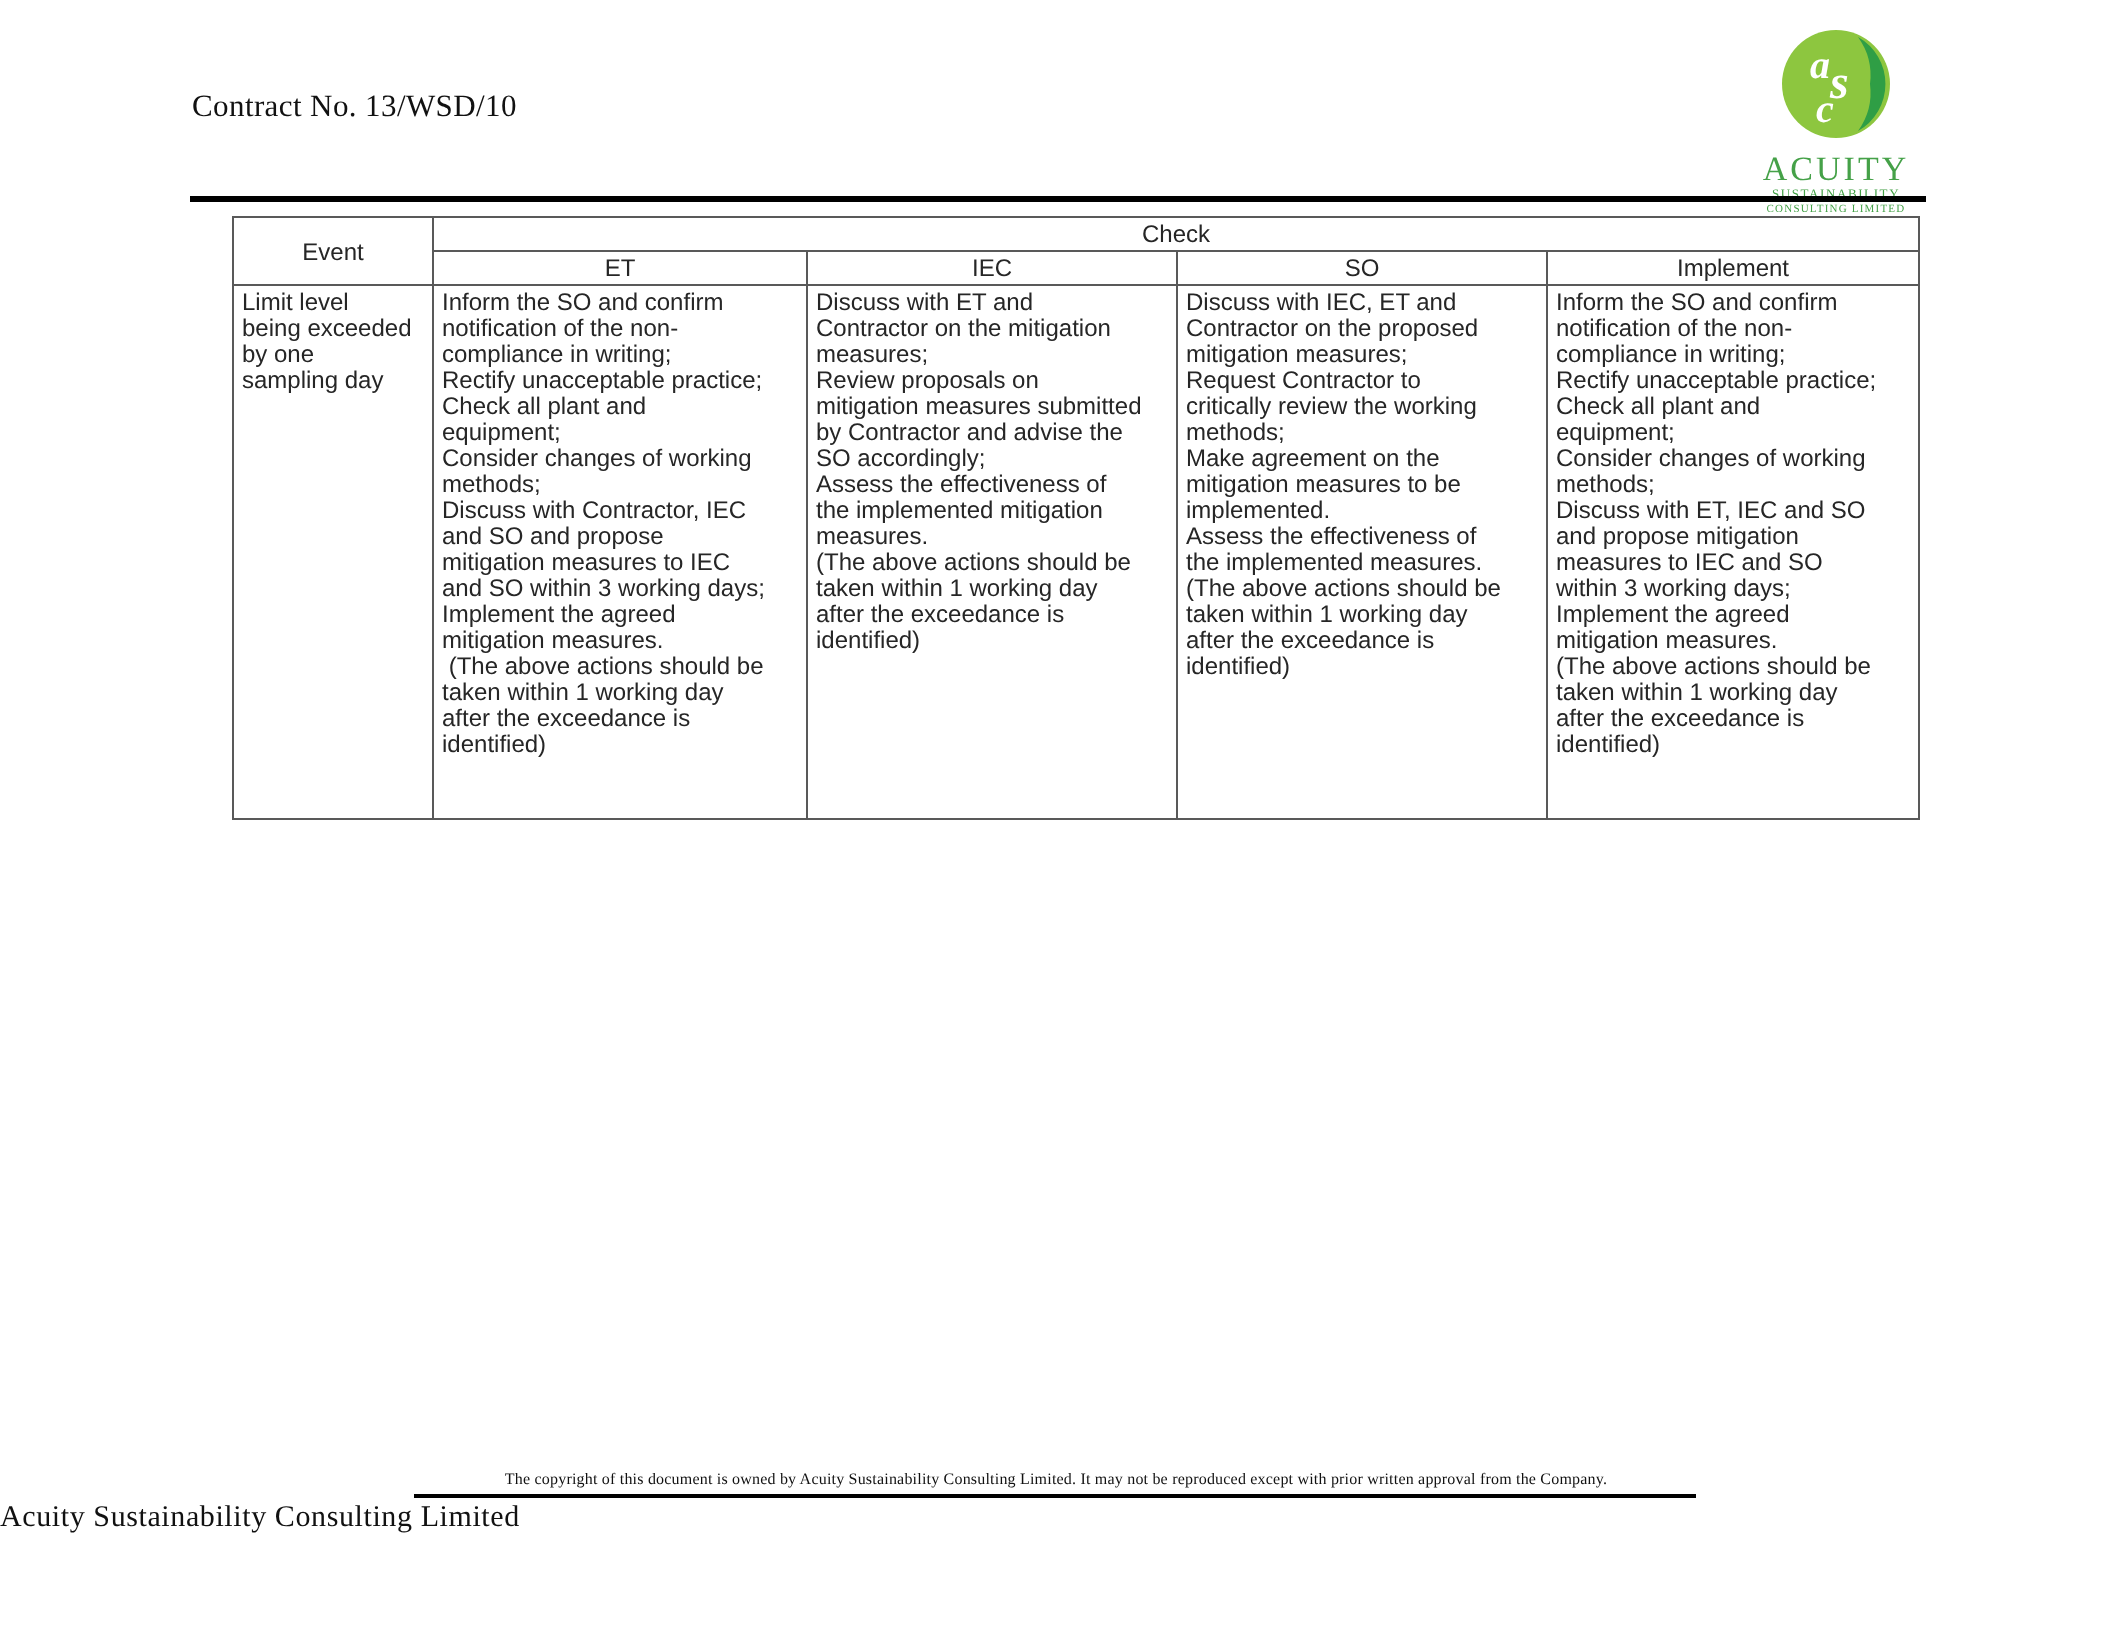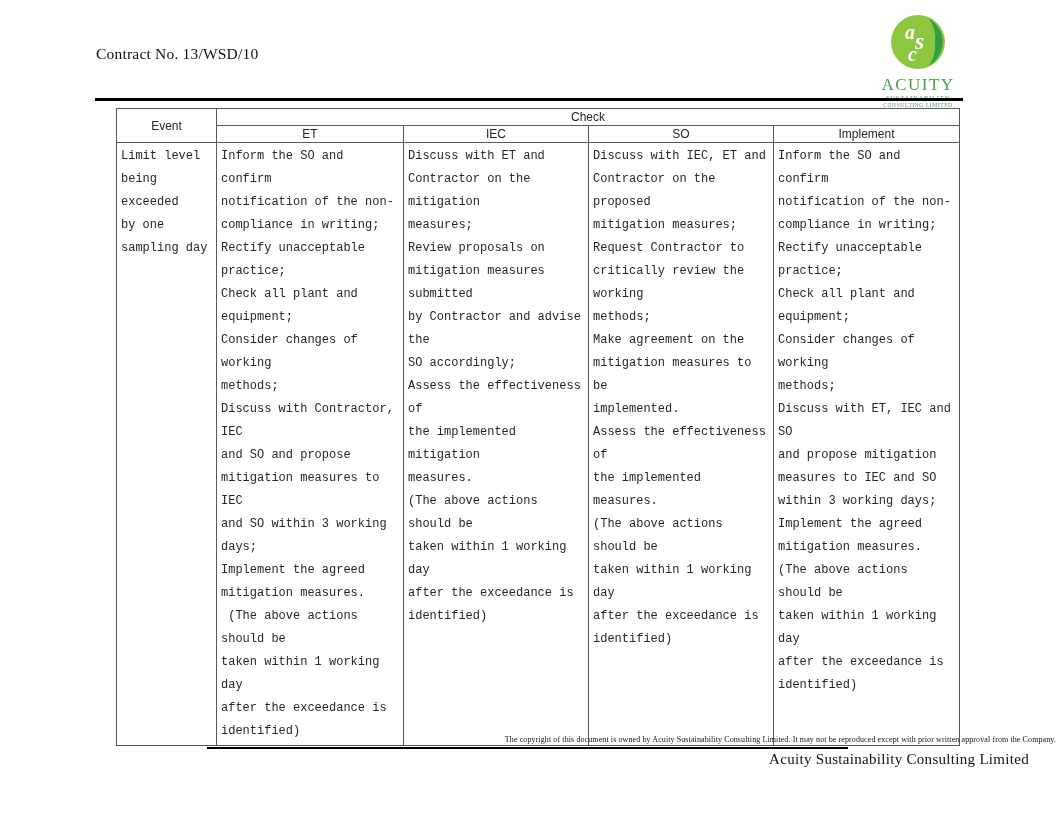--- a/index.html
+++ b/index.html
@@ -85,57 +85,56 @@
   }
   .action-table th {
     text-align: center;
     vertical-align: middle;
     padding: 1px 2px;
     height: 15px;
     font-size: 12px;
   }
   .action-table td.body-cell {
     padding: 2px 4px 2px 4px;
-    line-height: 23px;
+    line-height: 13px;
     white-space: pre-wrap;
     height: 267px;
-    font-family: Liberation Mono, monospace;
   }
   .col-event { width: 100px; }
   .col-et { width: 187px; }
   .col-iec { width: 185px; }
   .col-so { width: 185px; }
   .col-contractor { width: 186px; }
 
   
   .footer-copyright {
     position: absolute;
     left: 0;
     top: 735px;
     width: 1056px;
-    text-align: right;
+    text-align: center;
     font-family: "Liberation Serif", serif;
     font-size: 8px;
     letter-spacing: 0.1px;
     color: #111111;
   }
   .footer-rule {
     position: absolute;
     left: 207px;
     top: 747px;
     width: 641px;
     height: 2px;
     background: #000000;
   }
   .footer-company {
     position: absolute;
     left: 0;
     top: 751px;
     width: 1029px;
-    text-align: right;
+    text-align: left;
     font-family: "Liberation Serif", serif;
     font-size: 15px;
     letter-spacing: 0.3px;
     color: #111111;
   }
 </style>
 </head>
 <body>
 
 <div class="page">

